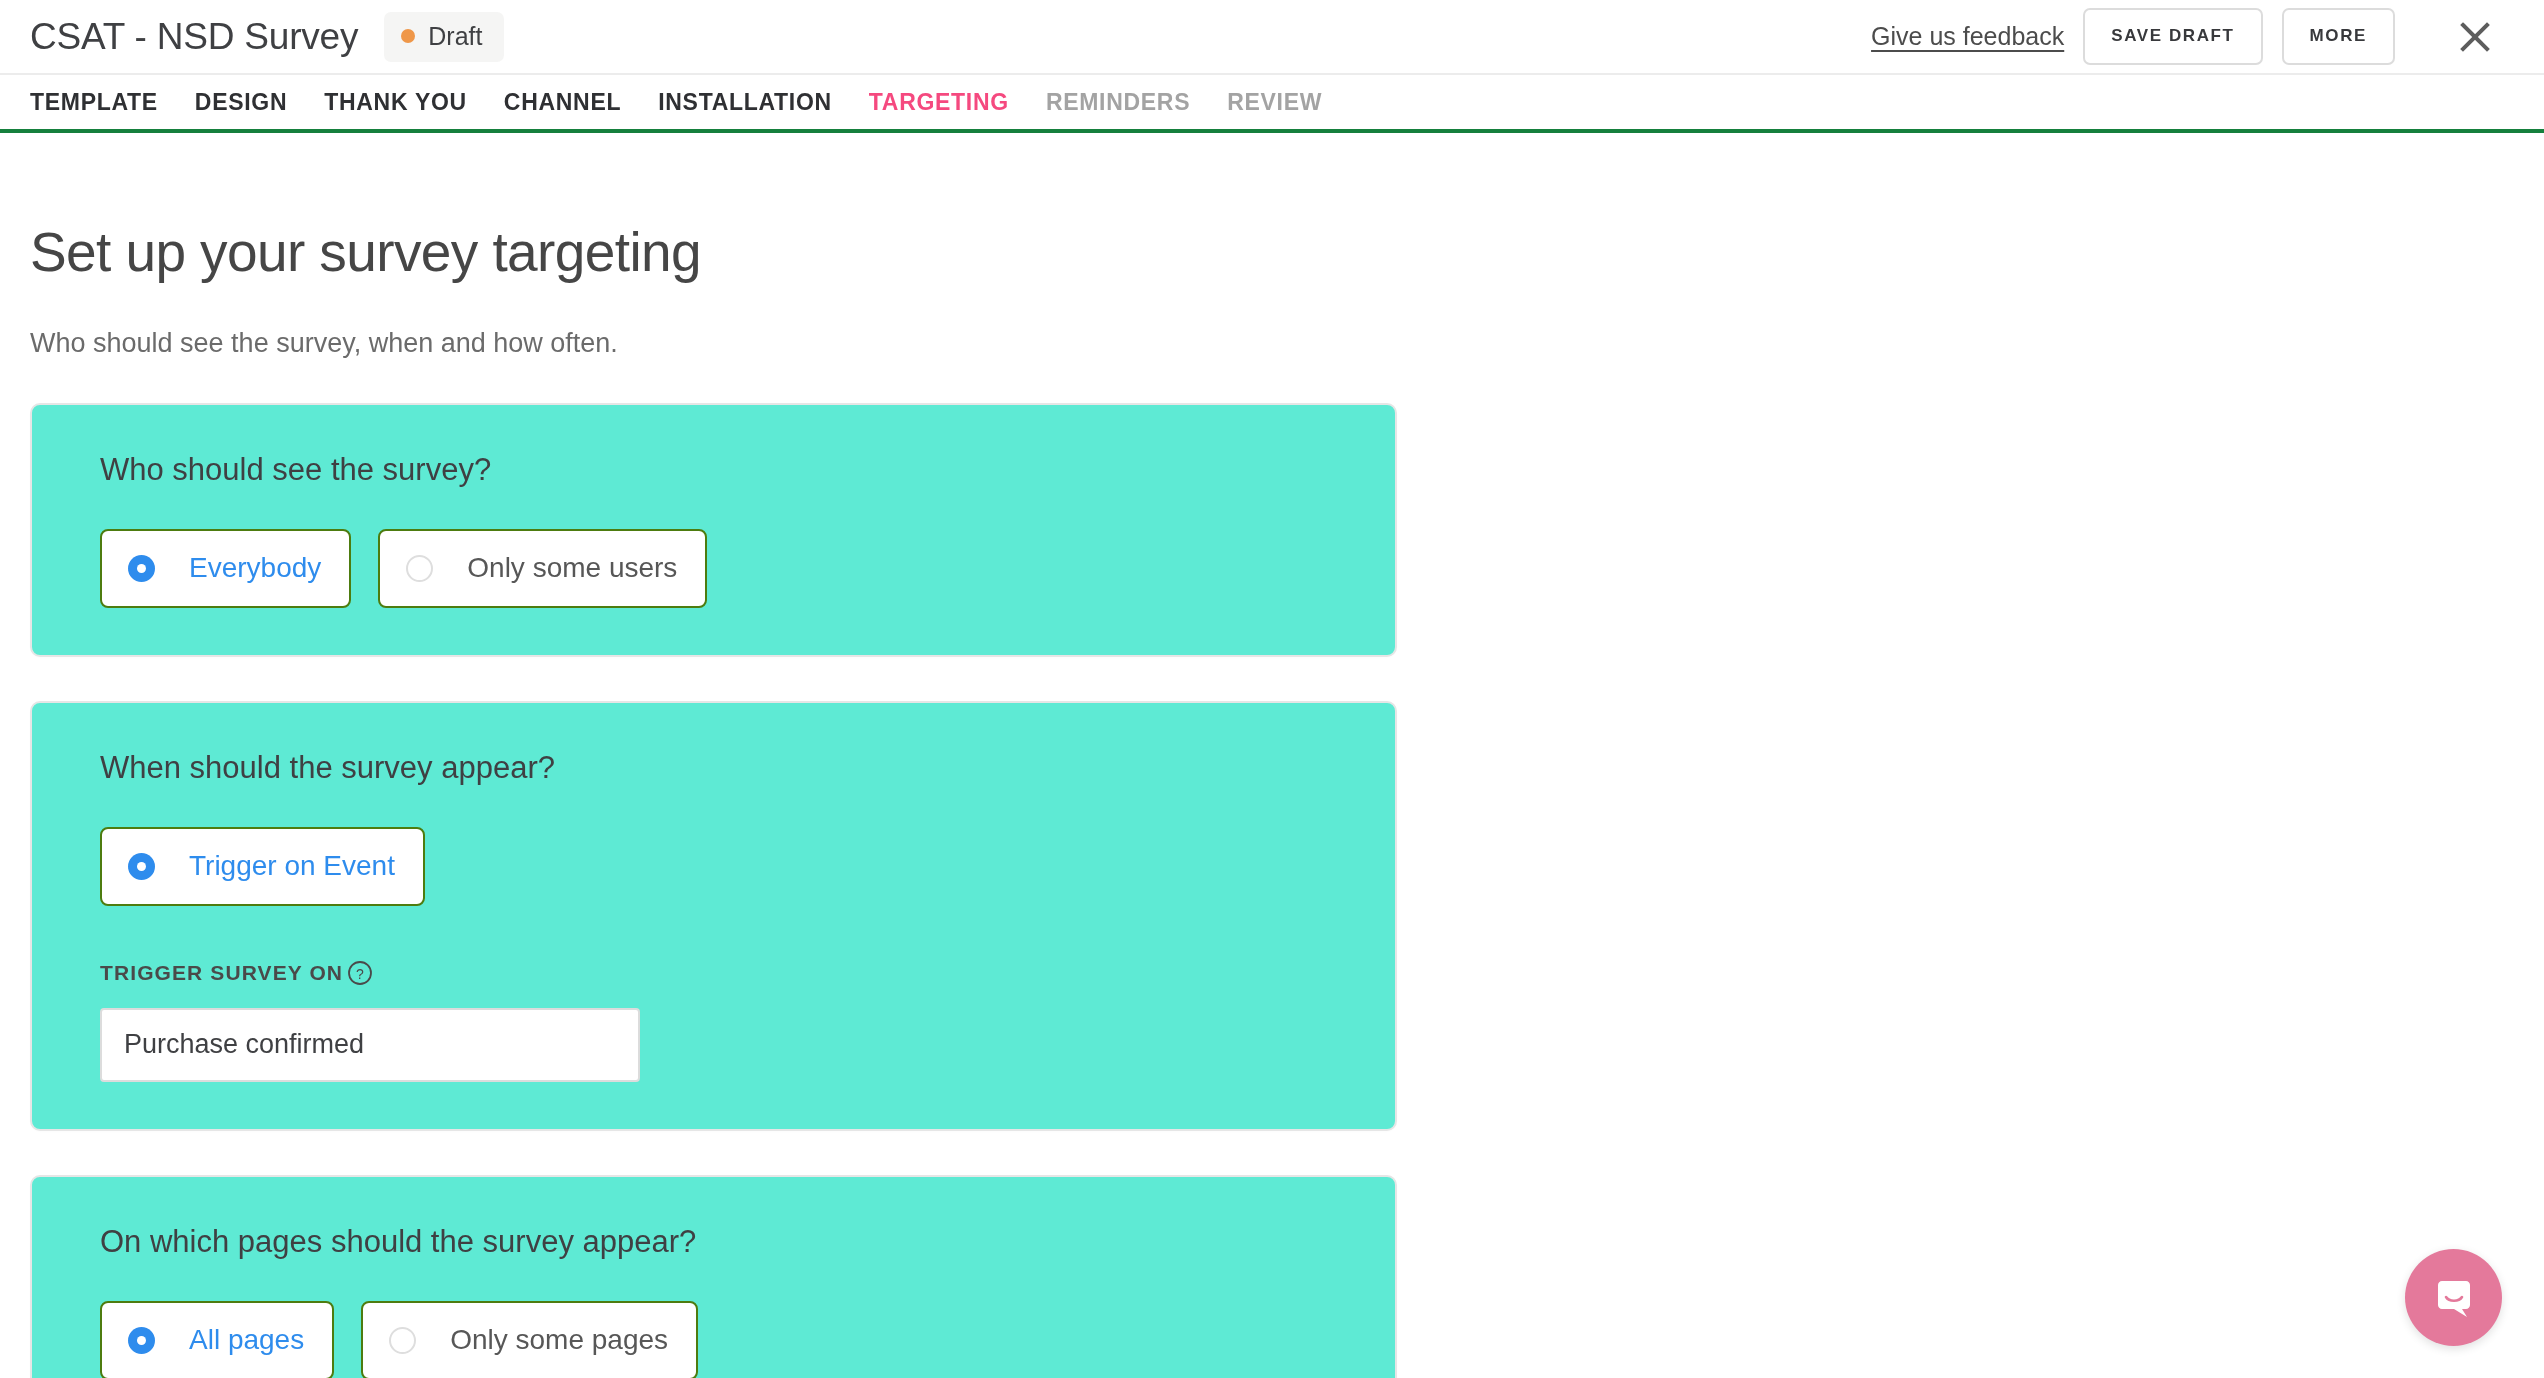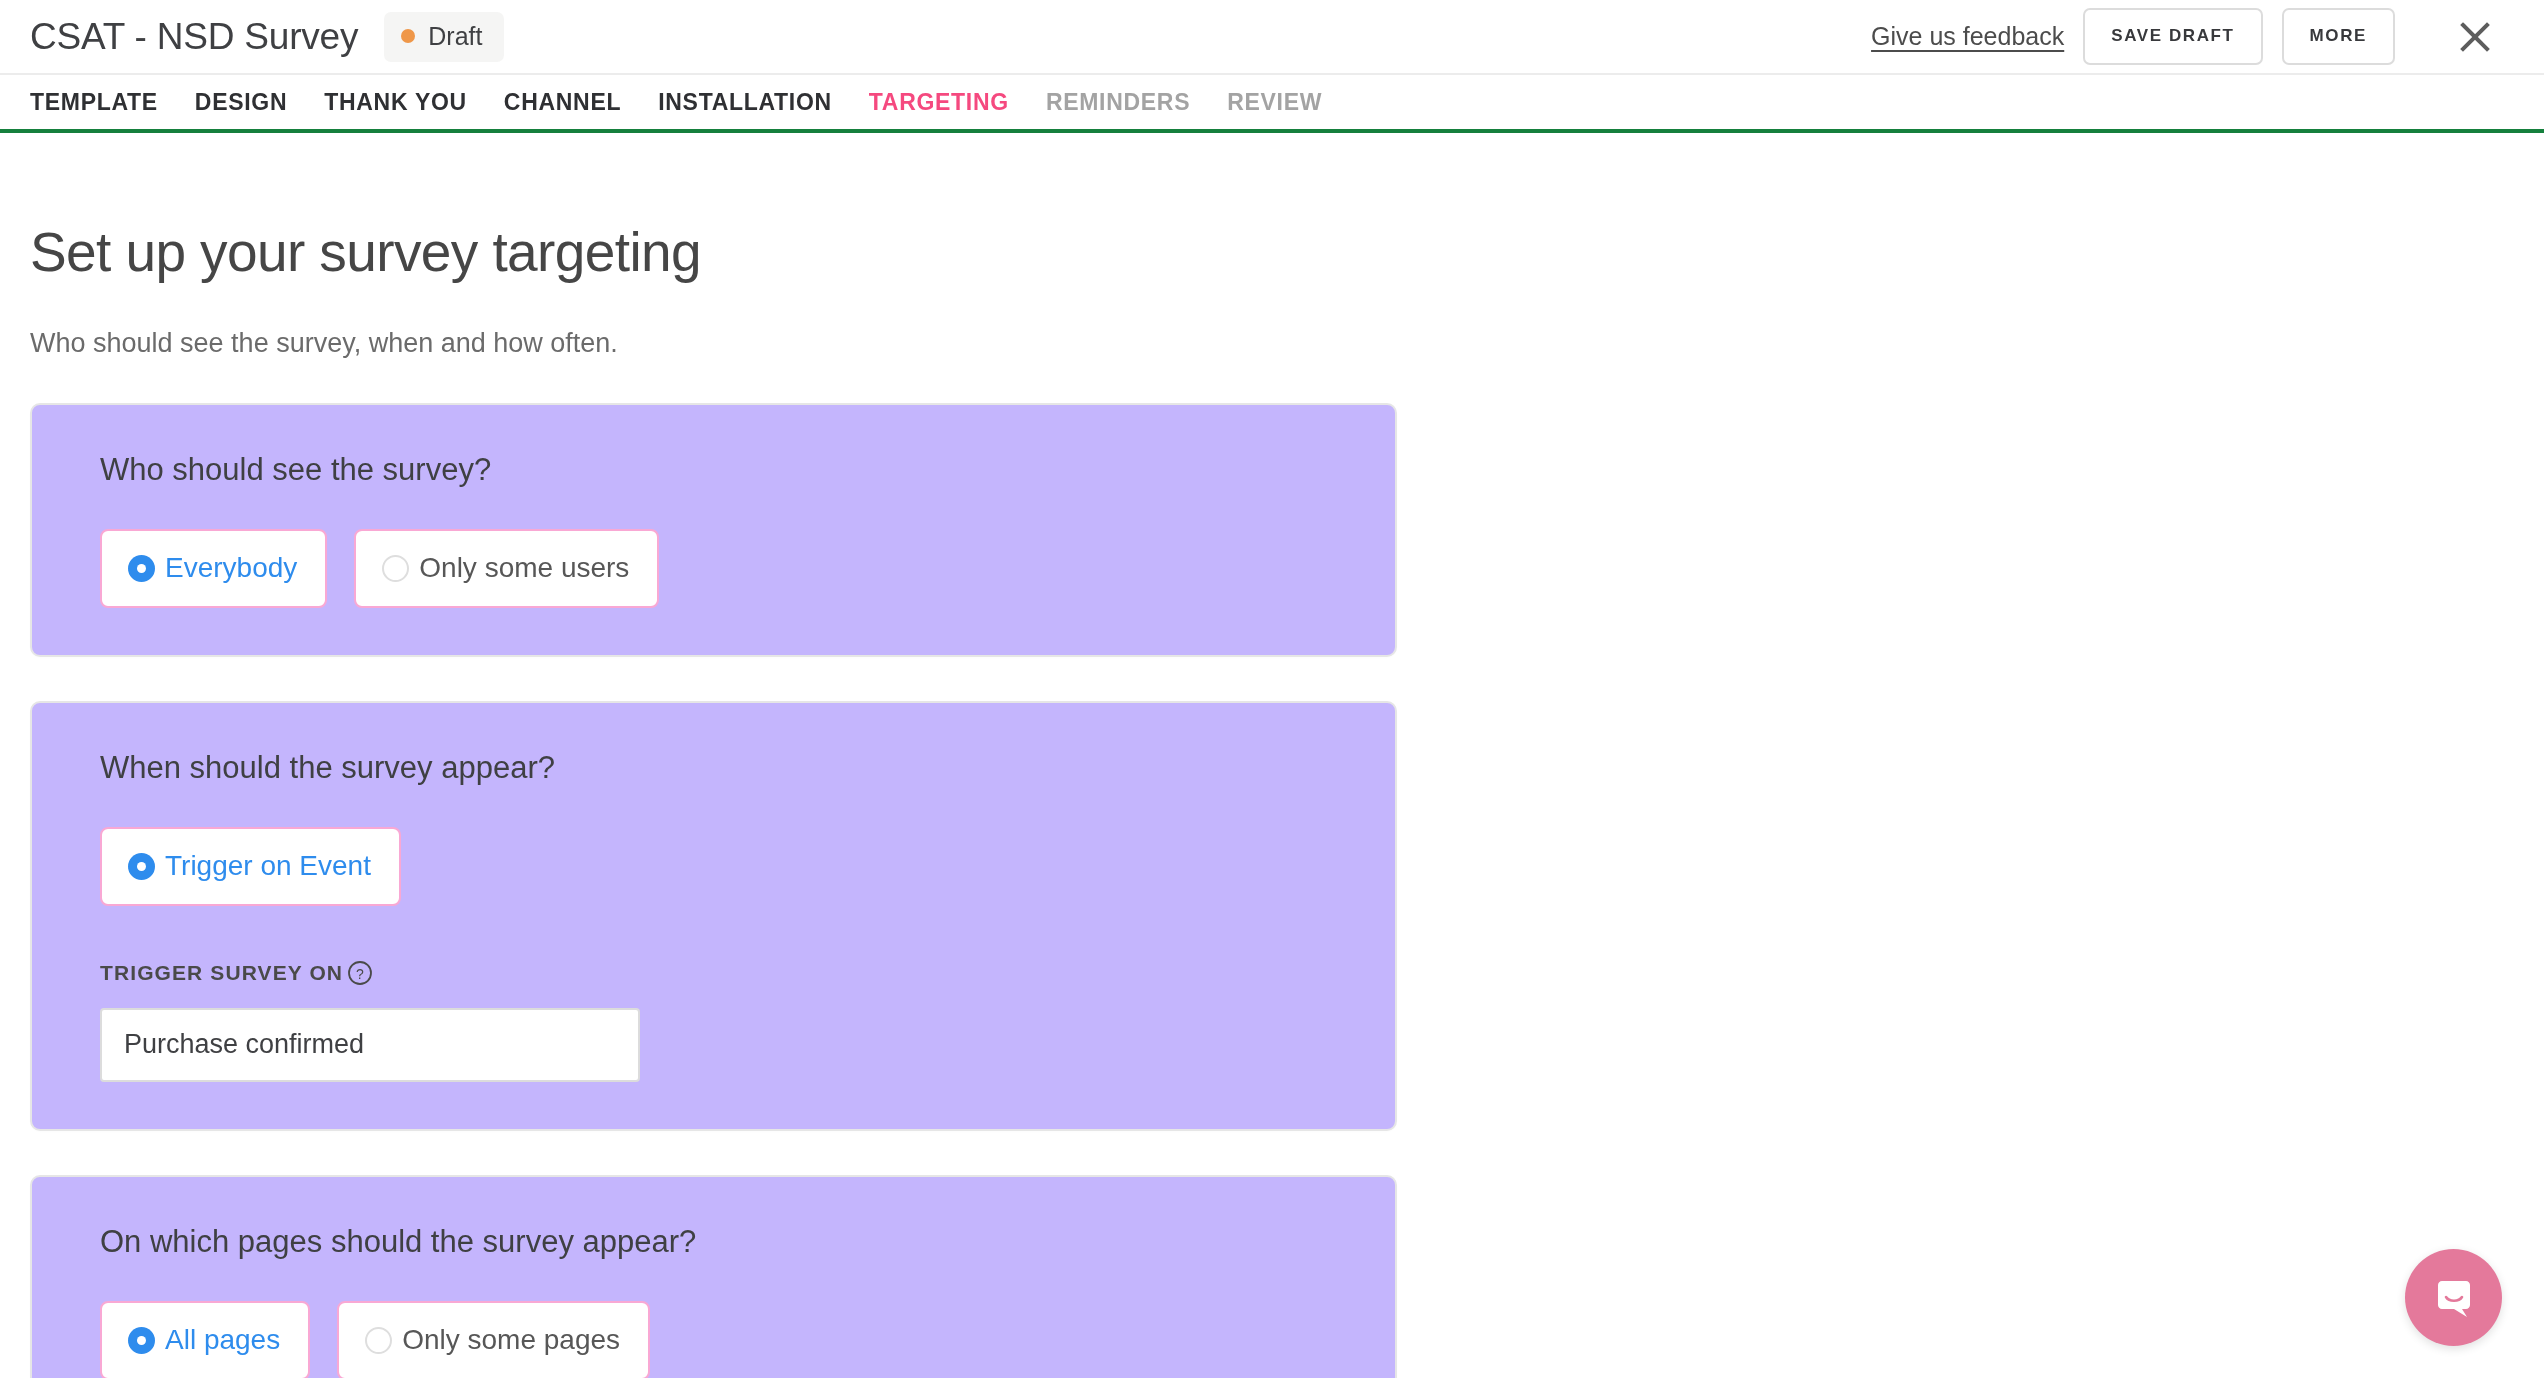--- a/index.html
+++ b/index.html
@@ -167,21 +167,21 @@
   }
 
   .page-subtitle {
     font-size: 27px;
     color: #6b6b6b;
     margin-top: 44px;
   }
 
   .card {
     width: 1367px;
-    background: #c4b5fd;
+    background: #5eead4;
     border: 2px solid #e6e6e6;
     border-radius: 10px;
     margin-top: 44px;
     padding: 47px 0 47px 0;
     box-shadow: 0 1px 2px rgba(0,0,0,0.015);
   }
 
   .card-inner { padding: 0 68px; }
 
   .card-title {
@@ -193,22 +193,22 @@
   .options-row {
     display: flex;
     align-items: center;
     gap: 27px;
     margin-top: 41px;
   }
 
   .option {
     display: inline-flex;
     align-items: center;
-    gap: 10px;
-    border: 2px solid #f9a8d4;
+    gap: 34px;
+    border: 2px solid #4d7c0f;
     border-radius: 8px;
     background: #ffffff;
     padding: 21px 28px 22px 26px;
     cursor: pointer;
     white-space: nowrap;
     font-family: "Liberation Sans", sans-serif;
   }
 
   .option .radio {
     width: 27px;

